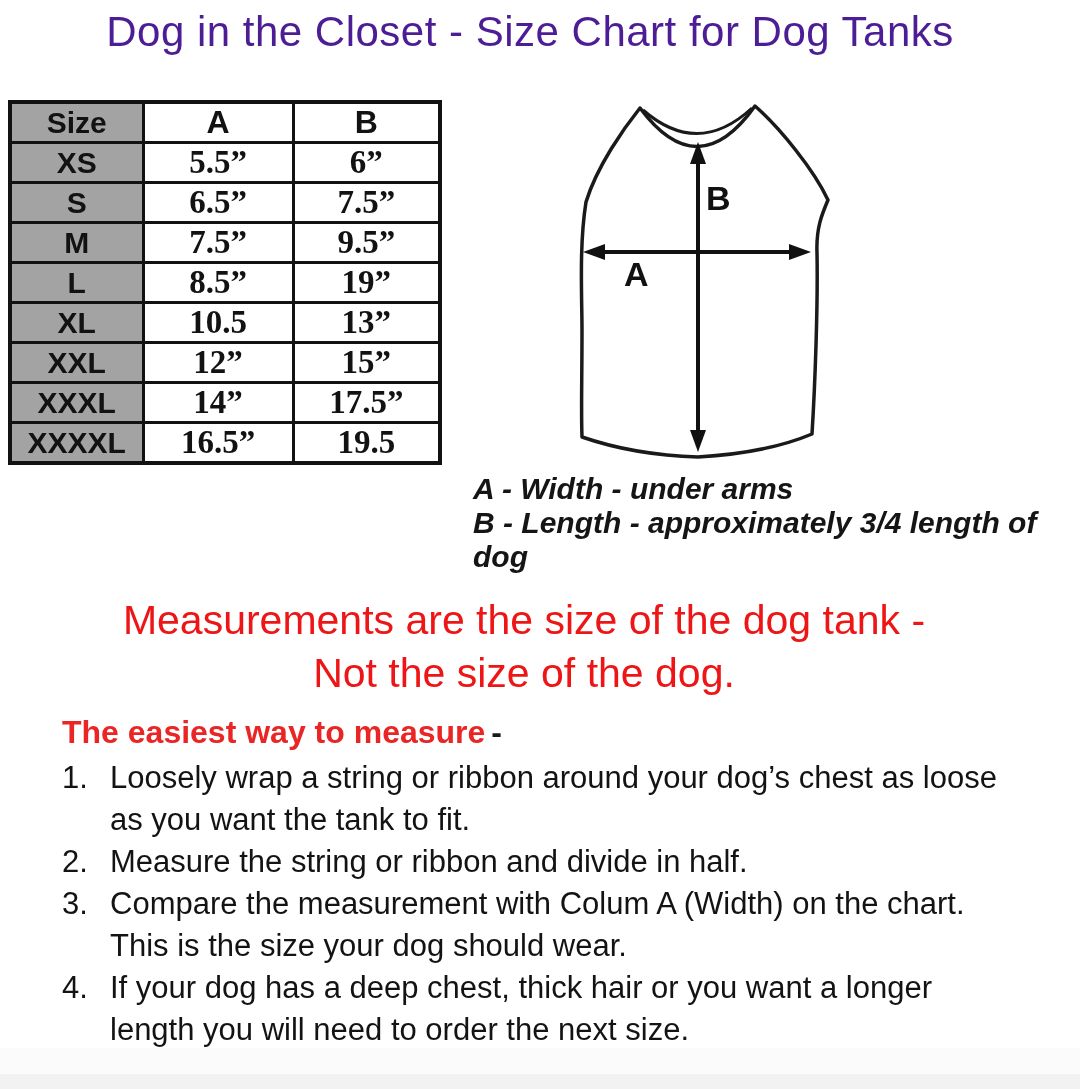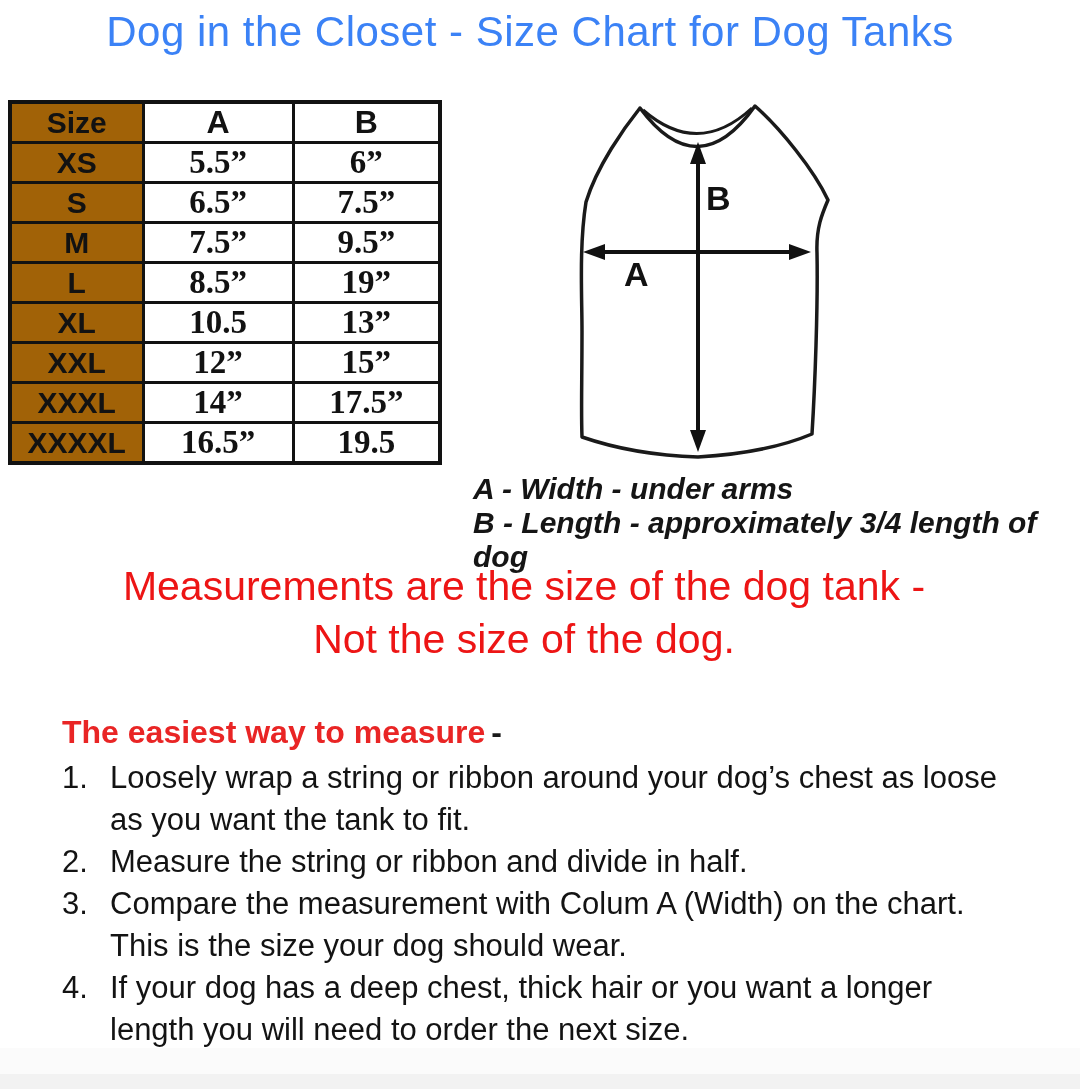--- a/index.html
+++ b/index.html
@@ -2,52 +2,52 @@
 <html><head>
 <meta charset="utf-8">
 <style>
   html,body{margin:0;padding:0;}
   body{
     width:1080px;height:1089px;position:relative;background:#ffffff;
     font-family:"Liberation Sans",sans-serif;color:#111;overflow:hidden;
   }
   .page-title{
     position:absolute;left:0;top:8px;width:1060px;text-align:center;
-    font-size:42px;font-weight:400;color:#3b82f6;letter-spacing:0.5px;
+    font-size:42px;font-weight:400;color:#4c1d95;letter-spacing:0.5px;
   }
   
   table.size-table{
     position:absolute;left:8px;top:100px;border-collapse:collapse;
     border:4px solid #121212;table-layout:fixed;background:#fff;
   }
   table.size-table td{
     border:3px solid #121212;text-align:center;vertical-align:middle;
     height:37px;padding:0;line-height:37px;overflow:hidden;
   }
   td.cell-size{
-    background:#a16207;font-family:"Liberation Sans",sans-serif;
+    background:#a3a3a3;font-family:"Liberation Sans",sans-serif;
     font-weight:700;font-size:30px;color:#121212;margin-top:18px;
   }
   td.cell-head{
     background:#ffffff;font-family:"Liberation Sans",sans-serif;
     font-weight:700;font-size:32px;color:#121212;
   }
   td.cell-val{
     background:#ffffff;font-family:"Liberation Serif",serif;
     font-weight:700;font-size:33px;color:#121212;
   }
   
   .tank-svg{position:absolute;left:552px;top:86px;}
   .diagram-captions{
     position:absolute;left:473px;top:472px;width:600px;
     font-size:30px;font-weight:700;line-height:34px;color:#151515;font-style:italic;
   }
   
   .notice{
-    position:absolute;left:0;top:560px;width:1048px;text-align:center;
+    position:absolute;left:0;top:594px;width:1048px;text-align:center;
     color:#ed1515;font-size:41px;font-weight:400;line-height:53px;
   }
   
   .measure-heading{
     position:absolute;left:62px;top:714px;font-size:32px;font-weight:700;
     color:#e92525;
   }
   .measure-heading .dash{color:#1a1a1a;margin-left:6px;}
   .steps{
     position:absolute;left:62px;top:757px;width:960px;

